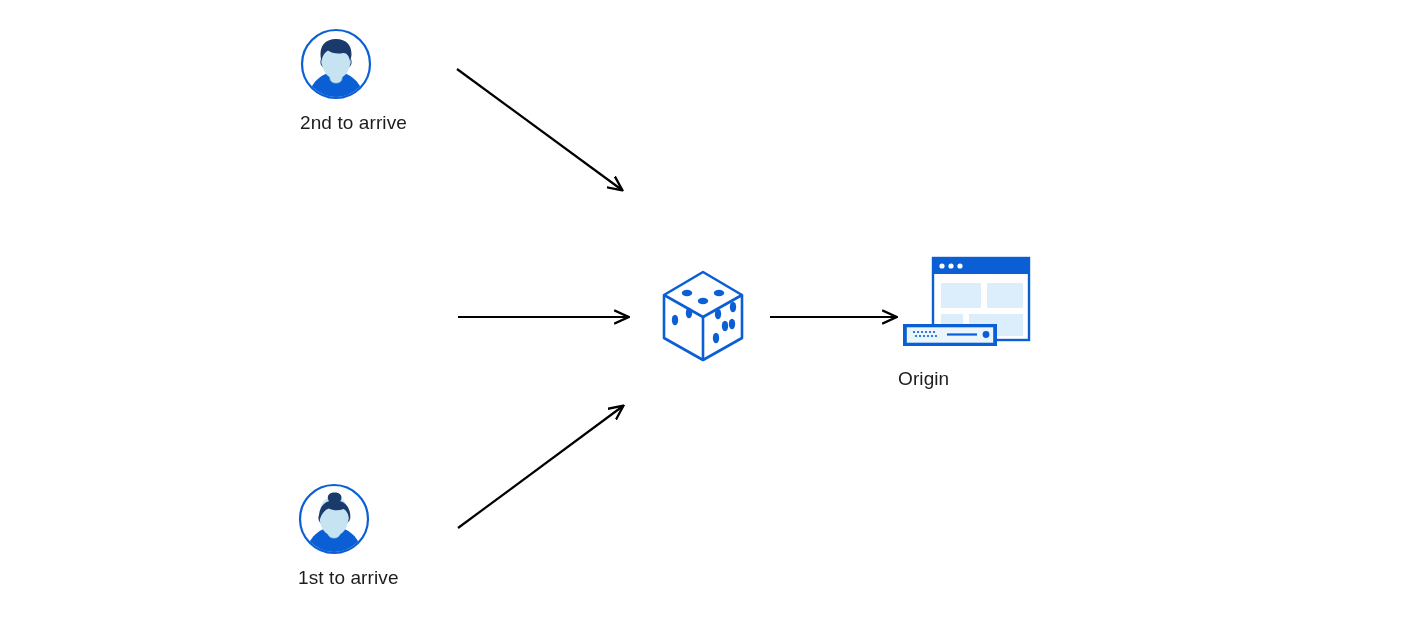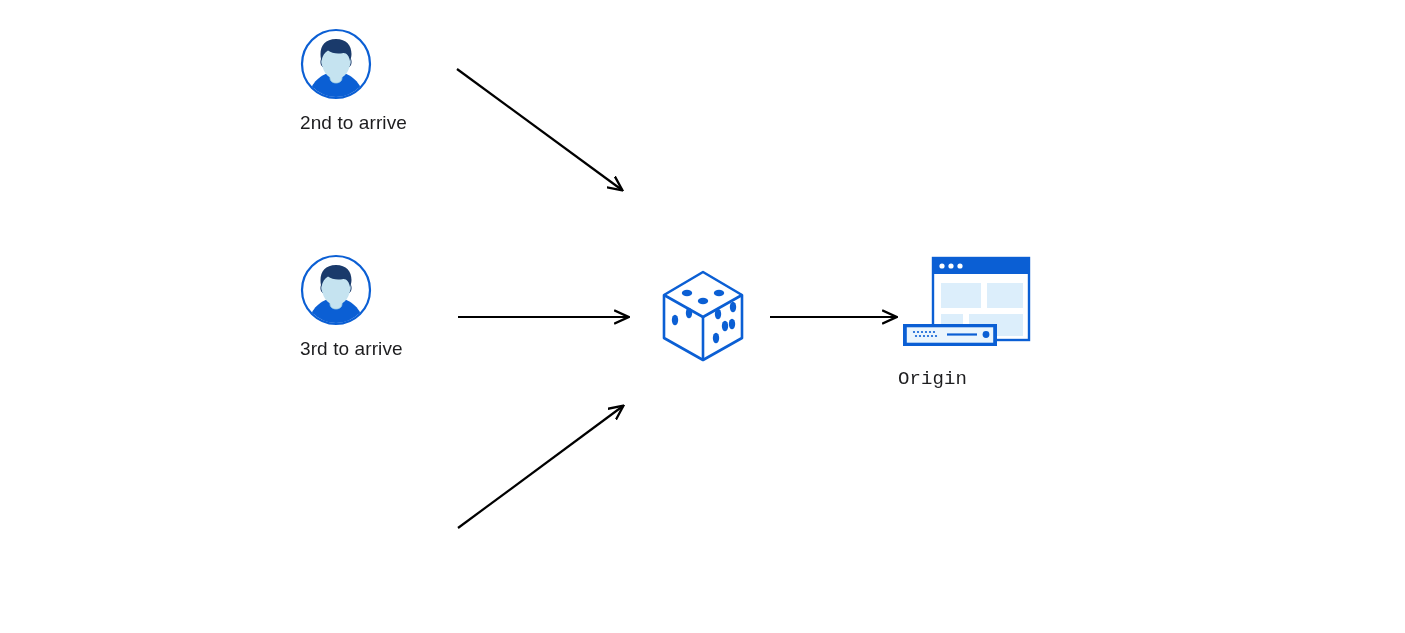--- a/index.html
+++ b/index.html
@@ -40,21 +40,20 @@
   .dice-wrap {
     width: 90px;
     height: 96px;
   }
   .origin-wrap {
     width: 130px;
     height: 100px;
   }
   .origin-label {
     margin-top: 14px;
-    font-family: Liberation Mono, monospace;
   }
   .arrows {
     position: absolute;
     left: 0;
     top: 0;
     width: 1405px;
     height: 633px;
     pointer-events: none;
   }
 </style>
@@ -88,40 +87,40 @@
           <ellipse cx="24.5" cy="34" rx="3.6" ry="5.4" fill="#c5e3f0" stroke="#1a3a6b" stroke-width="1"></ellipse>
           <ellipse cx="47.5" cy="34" rx="3.6" ry="5.4" fill="#c5e3f0" stroke="#1a3a6b" stroke-width="1"></ellipse>
           <path d="M36 12 c -10 0 -14.5 7.5 -14.5 19 0 12 6 20 14.5 20 s 14.5 -8 14.5 -20 c 0 -11.5 -4.5 -19 -14.5 -19 z" fill="#c5e3f0"></path>
           <path d="M36 11 c -10.5 0 -15.5 6.5 -15.5 15 0 3 0.5 5.5 1 7 0.8 -5 3.2 -8.6 6.5 -10.4 3.4 2.6 9 3.6 14.4 2.6 4 -0.8 6.6 2.6 7.6 7.8 0.7 -1.8 1.5 -4.4 1.5 -7 0 -8.5 -5 -15 -15.5 -15 z" fill="#1a3a6b"></path>
         </g>
       </svg>
     </div>
     <div class="node-label avatar-label">2nd to arrive</div>
   </div>
 
-  <div class="node" style="left:300px; top:254px; width:145px;">
+
+  <div class="node" style="left:298px; top:483px; width:145px;">
     <div class="avatar-wrap">
       <svg viewBox="0 0 72 72" width="72" height="72">
         <circle cx="36" cy="36" r="34" fill="#ffffff" stroke="#0b5fd4" stroke-width="2.2"></circle>
-        <clipPath id="clipM">
+        <clipPath id="clipB">
             <circle cx="36" cy="36" r="33"></circle>
           </clipPath>
-        <g clip-path="url(#clipM)">
+        <g clip-path="url(#clipB)">
           <path d="M36 44 c 13 0 24 9 27 22 l 0 10 -54 0 0 -10 c 3 -13 14 -22 27 -22 z" fill="#0b5fd4"></path>
           <path d="M30 38 h12 v12 c0 3 -2.6 5 -6 5 s-6 -2 -6 -5 z" fill="#c5e3f0" stroke="#9dcde4" stroke-width="0.8"></path>
-          <ellipse cx="24.5" cy="34" rx="3.6" ry="5.4" fill="#c5e3f0" stroke="#1a3a6b" stroke-width="1"></ellipse>
-          <ellipse cx="47.5" cy="34" rx="3.6" ry="5.4" fill="#c5e3f0" stroke="#1a3a6b" stroke-width="1"></ellipse>
-          <path d="M36 12 c -10 0 -14.5 7.5 -14.5 19 0 12 6 20 14.5 20 s 14.5 -8 14.5 -20 c 0 -11.5 -4.5 -19 -14.5 -19 z" fill="#c5e3f0"></path>
-          <path d="M36 11 c -10.5 0 -15.5 6.5 -15.5 15 0 3 0.5 5.5 1 7 0.8 -5 3.2 -8.6 6.5 -10.4 3.4 2.6 9 3.6 14.4 2.6 4 -0.8 6.6 2.6 7.6 7.8 0.7 -1.8 1.5 -4.4 1.5 -7 0 -8.5 -5 -15 -15.5 -15 z" fill="#1a3a6b"></path>
+          <ellipse cx="24.5" cy="35" rx="3.6" ry="5.4" fill="#c5e3f0" stroke="#1a3a6b" stroke-width="1"></ellipse>
+          <ellipse cx="47.5" cy="35" rx="3.6" ry="5.4" fill="#c5e3f0" stroke="#1a3a6b" stroke-width="1"></ellipse>
+          <path d="M36 14 c -10 0 -14.5 7.5 -14.5 19 0 12 6 20 14.5 20 s 14.5 -8 14.5 -20 c 0 -11.5 -4.5 -19 -14.5 -19 z" fill="#c5e3f0"></path>
+          <path d="M36 9.5 c -3.6 0 -6.2 2.2 -6.2 5.2 0 1.4 0.6 2.6 1.5 3.4 -5.6 1.6 -9.5 6.4 -10.2 13.2 -0.3 3 0 5.4 0.4 7.2 1.2 -6.6 4.6 -11.2 9.2 -13 4.4 2.2 10 2.4 14.8 0.6 3.6 1.8 5.6 6.4 6.2 12.4 0.5 -1.8 0.8 -4.2 0.5 -7.2 -0.7 -6.8 -4.6 -11.6 -10.2 -13.2 0.9 -0.8 1.5 -2 1.5 -3.4 0 -3 -2.6 -5.2 -6.2 -5.2 z" fill="#1a3a6b"></path>
         </g>
       </svg>
     </div>
-    <div class="node-label avatar-label">3rd to arrive</div>
+    <div class="node-label avatar-label">1st to arrive</div>
   </div>
-
 
   <div class="node" style="left:658px; top:268px; width:94px;">
     <div class="dice-wrap">
       <svg viewBox="0 0 90 96" width="90" height="96">
         <g stroke="#0b5fd4" stroke-width="2.6" stroke-linejoin="round" fill="#ffffff">
           <path d="M45 4 L 84 27 L 84 70 L 45 92 L 6 70 L 6 27 Z"></path>
           <path d="M6 27 L 45 49 L 84 27"></path>
           <path d="M45 49 L 45 92"></path>
         </g>
         <g fill="#0b5fd4">

